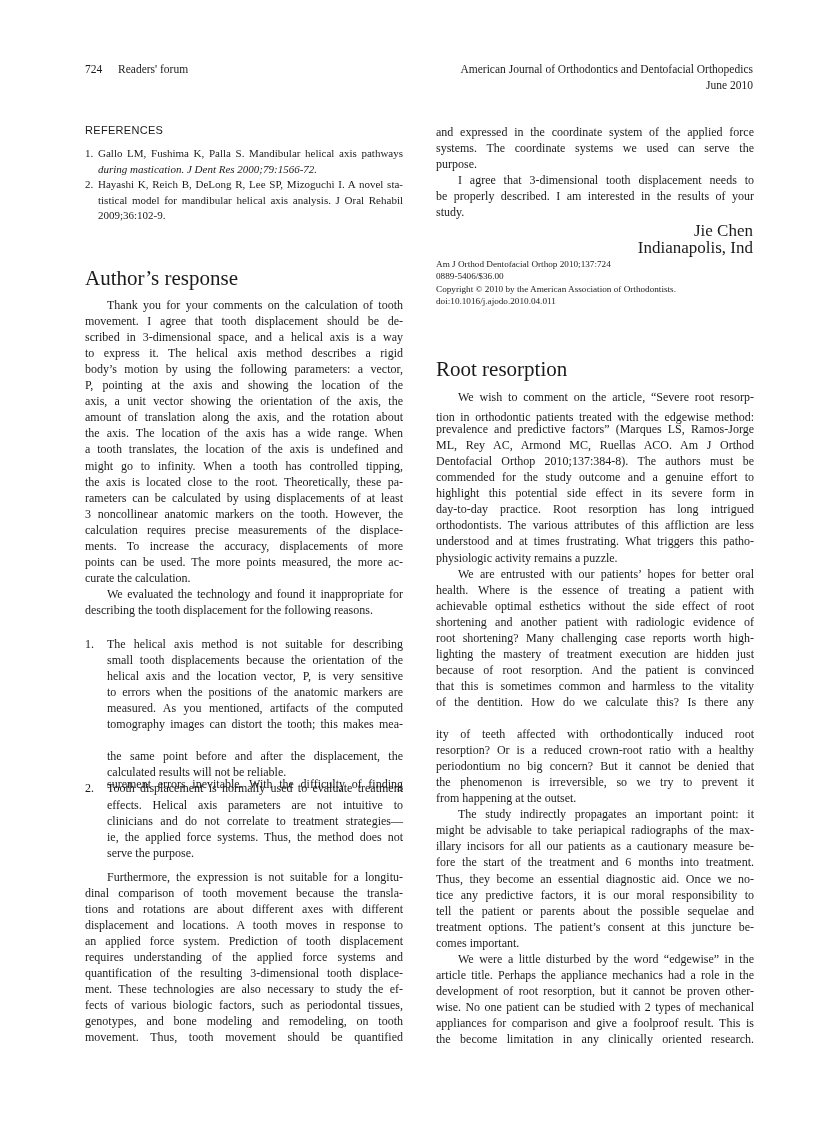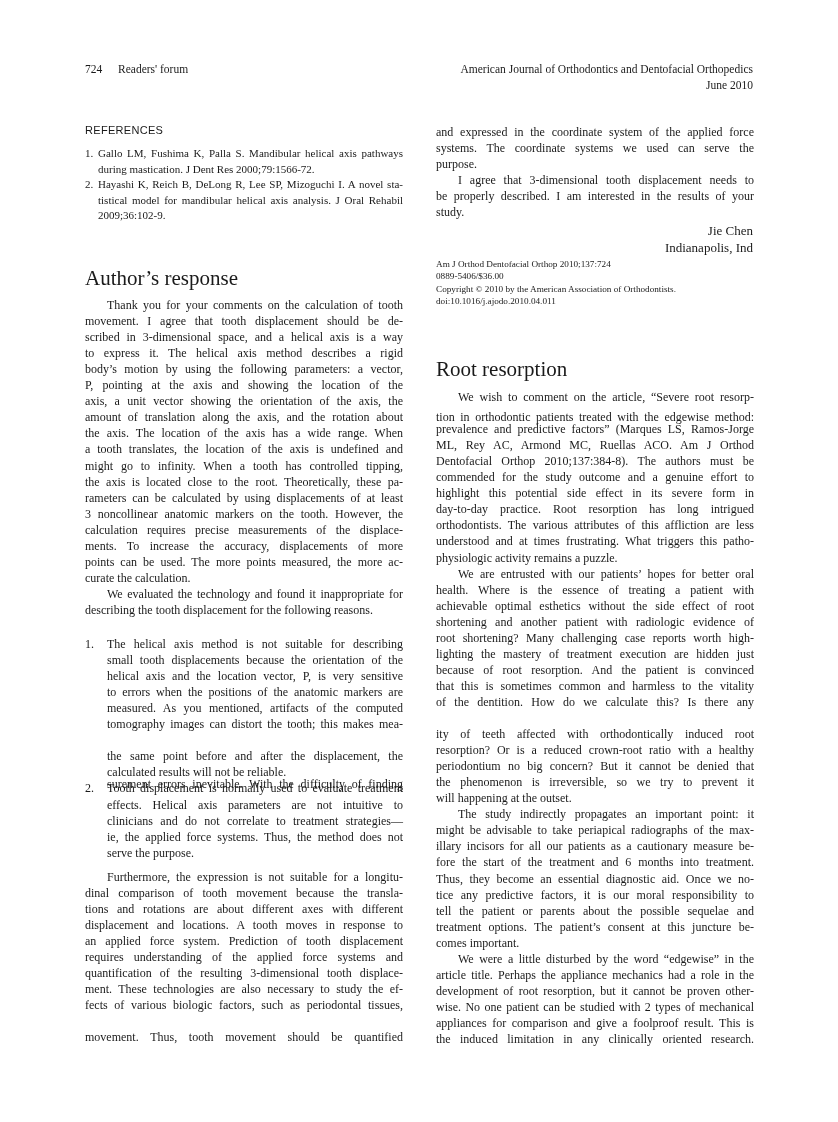--- a/index.html
+++ b/index.html
@@ -6,35 +6,35 @@
   body { width:838px; height:1122px; position:relative; overflow:hidden; color:#1a1a1a;
          font-family:"Liberation Serif", serif; }
   .hdr { position:absolute; font-size:11.5px; line-height:15px; white-space:nowrap; }
   .col { position:absolute; width:318px; font-size:12px; line-height:16.05px; }
   .ln { position:absolute; left:0; right:0; white-space:nowrap; text-align:justify; text-align-last:justify; }
   .ln.l { text-align-last:left; }
   .refs-head { position:absolute; left:85px; top:124px; font-family:"Liberation Sans", sans-serif; font-size:11px; letter-spacing:0.3px; }
   .ref { position:absolute; font-size:11px; line-height:15.5px; }
   .heading { position:absolute; font-size:21px; line-height:24px; white-space:nowrap; }
   .meta { position:absolute; left:436px; font-size:9.2px; line-height:12.5px; white-space:nowrap; }
-  .sig { position:absolute; right:85px; font-size:13px; line-height:16px; text-align:right; white-space:nowrap; }
+  .sig { position:absolute; right:85px; font-size:17px; line-height:16px; text-align:right; white-space:nowrap; }
 </style>
 </head>
 <body>
 
 <div class="hdr" style="left:85px;top:62px;">724</div>
 <div class="hdr" style="left:118px;top:62px;">Readers' forum</div>
 <div class="hdr" style="right:85px;top:62px;">American Journal of Orthodontics and Dentofacial Orthopedics</div>
 <div class="hdr" style="right:85px;top:78px;">June 2010</div>
 
 <div class="refs-head">REFERENCES</div>
 <div id="refs" style="position: absolute; left: 85px; top: 146px; width: 318px;">
     <div class="ref" style="left: 0px; top: 0px;">1.</div>
     <div class="ref" style="left: 13px; right: 0px; top: 0px; white-space: nowrap; text-align: justify; text-align-last: justify;">Gallo LM, Fushima K, Palla S. Mandibular helical axis pathways</div>
-    <div class="ref" style="left: 13px; right: 8px; top: 15.5px; white-space: nowrap; text-align: justify; text-align-last: left;">during mastication. J Dent Res 2000;79:1566-72.</div>
+    <div class="ref" style="left: 13px; right: 8px; top: 15.5px; white-space: nowrap; text-align: justify; text-align-last: left; font-style: italic;">during mastication. J Dent Res 2000;79:1566-72.</div>
     <div class="ref" style="left: 0px; top: 31px;">2.</div>
     <div class="ref" style="left: 13px; right: 0px; top: 31px; white-space: nowrap; text-align: justify; text-align-last: justify;">Hayashi K, Reich B, DeLong R, Lee SP, Mizoguchi I. A novel sta-</div>
     <div class="ref" style="left: 13px; right: 0px; top: 46.5px; white-space: nowrap; text-align: justify; text-align-last: justify;">tistical model for mandibular helical axis analysis. J Oral Rehabil</div>
     <div class="ref" style="left: 13px; right: 0px; top: 62px; white-space: nowrap; text-align: justify; text-align-last: left;">2009;36:102-9.</div>
   </div>
 
 <div class="heading" style="left:85px;top:266px;">Author’s response</div>
 
 <div class="col" id="leftcol" style="left:85px;top:297px;height:740px;">
     <div class="ln" style="top: 0px; left: 22px;">Thank you for your comments on the calculation of tooth</div>
@@ -75,20 +75,21 @@
     <div class="ln l" style="top: 547.65px; left: 22px;">serve the purpose.</div>
     <div class="ln" style="top: 571.7px; left: 22px;">Furthermore, the expression is not suitable for a longitu-</div>
     <div class="ln" style="top: 587.75px;">dinal comparison of tooth movement because the transla-</div>
     <div class="ln" style="top: 603.8px;">tions and rotations are about different axes with different</div>
     <div class="ln" style="top: 619.85px;">displacement and locations. A tooth moves in response to</div>
     <div class="ln" style="top: 635.9px;">an applied force system. Prediction of tooth displacement</div>
     <div class="ln" style="top: 651.95px;">requires understanding of the applied force systems and</div>
     <div class="ln" style="top: 668px;">quantification of the resulting 3-dimensional tooth displace-</div>
     <div class="ln" style="top: 684.05px;">ment. These technologies are also necessary to study the ef-</div>
     <div class="ln" style="top: 700.1px;">fects of various biologic factors, such as periodontal tissues,</div>
+    <div class="ln" style="top: 716.15px;">genotypes, and bone modeling and remodeling, on tooth</div>
     <div class="ln" style="top: 732.2px;">movement. Thus, tooth movement should be quantified</div>
   </div>
 
 <div class="col" id="rightcont" style="left:436px;top:124px;height:100px;">
     <div class="ln" style="top: 0px;">and expressed in the coordinate system of the applied force</div>
     <div class="ln" style="top: 16.05px;">systems. The coordinate systems we used can serve the</div>
     <div class="ln l" style="top: 32.1px;">purpose.</div>
     <div class="ln" style="top: 48.15px; left: 22px;">I agree that 3-dimensional tooth displacement needs to</div>
     <div class="ln" style="top: 64.2px;">be properly described. I am interested in the results of your</div>
     <div class="ln l" style="top: 80.25px;">study.</div>
@@ -124,29 +125,29 @@
     <div class="ln" style="top: 224.7px;">shortening and another patient with radiologic evidence of</div>
     <div class="ln" style="top: 240.75px;">root shortening? Many challenging case reports worth high-</div>
     <div class="ln" style="top: 256.8px;">lighting the mastery of treatment execution are hidden just</div>
     <div class="ln" style="top: 272.85px;">because of root resorption. And the patient is convinced</div>
     <div class="ln" style="top: 288.9px;">that this is sometimes common and harmless to the vitality</div>
     <div class="ln" style="top: 304.95px;">of the dentition. How do we calculate this? Is there any</div>
     <div class="ln" style="top: 353.1px;">resorption? Or is a reduced crown-root ratio with a healthy</div>
     <div class="ln" style="top: 337.05px;">ity of teeth affected with orthodontically induced root</div>
     <div class="ln" style="top: 369.15px;">periodontium no big concern? But it cannot be denied that</div>
     <div class="ln" style="top: 385.2px;">the phenomenon is irreversible, so we try to prevent it</div>
-    <div class="ln l" style="top: 401.25px;">will happening at the outset.</div>
+    <div class="ln l" style="top: 401.25px;">from happening at the outset.</div>
     <div class="ln" style="top: 417.3px; left: 22px;">The study indirectly propagates an important point: it</div>
     <div class="ln" style="top: 433.35px;">might be advisable to take periapical radiographs of the max-</div>
     <div class="ln" style="top: 449.4px;">illary incisors for all our patients as a cautionary measure be-</div>
     <div class="ln" style="top: 465.45px;">fore the start of the treatment and 6 months into treatment.</div>
     <div class="ln" style="top: 481.5px;">Thus, they become an essential diagnostic aid. Once we no-</div>
     <div class="ln" style="top: 497.55px;">tice any predictive factors, it is our moral responsibility to</div>
     <div class="ln" style="top: 513.6px;">tell the patient or parents about the possible sequelae and</div>
     <div class="ln" style="top: 529.65px;">treatment options. The patient’s consent at this juncture be-</div>
     <div class="ln l" style="top: 545.7px;">comes important.</div>
     <div class="ln" style="top: 561.75px; left: 22px;">We were a little disturbed by the word “edgewise” in the</div>
     <div class="ln" style="top: 577.8px;">article title. Perhaps the appliance mechanics had a role in the</div>
     <div class="ln" style="top: 593.85px;">development of root resorption, but it cannot be proven other-</div>
     <div class="ln" style="top: 609.9px;">wise. No one patient can be studied with 2 types of mechanical</div>
     <div class="ln" style="top: 625.95px;">appliances for comparison and give a foolproof result. This is</div>
-    <div class="ln" style="top: 642px;">the induced limitation in any clinically oriented research.</div>
+    <div class="ln" style="top: 642px;">the become limitation in any clinically oriented research.</div>
   </div>
 
 </body></html>

